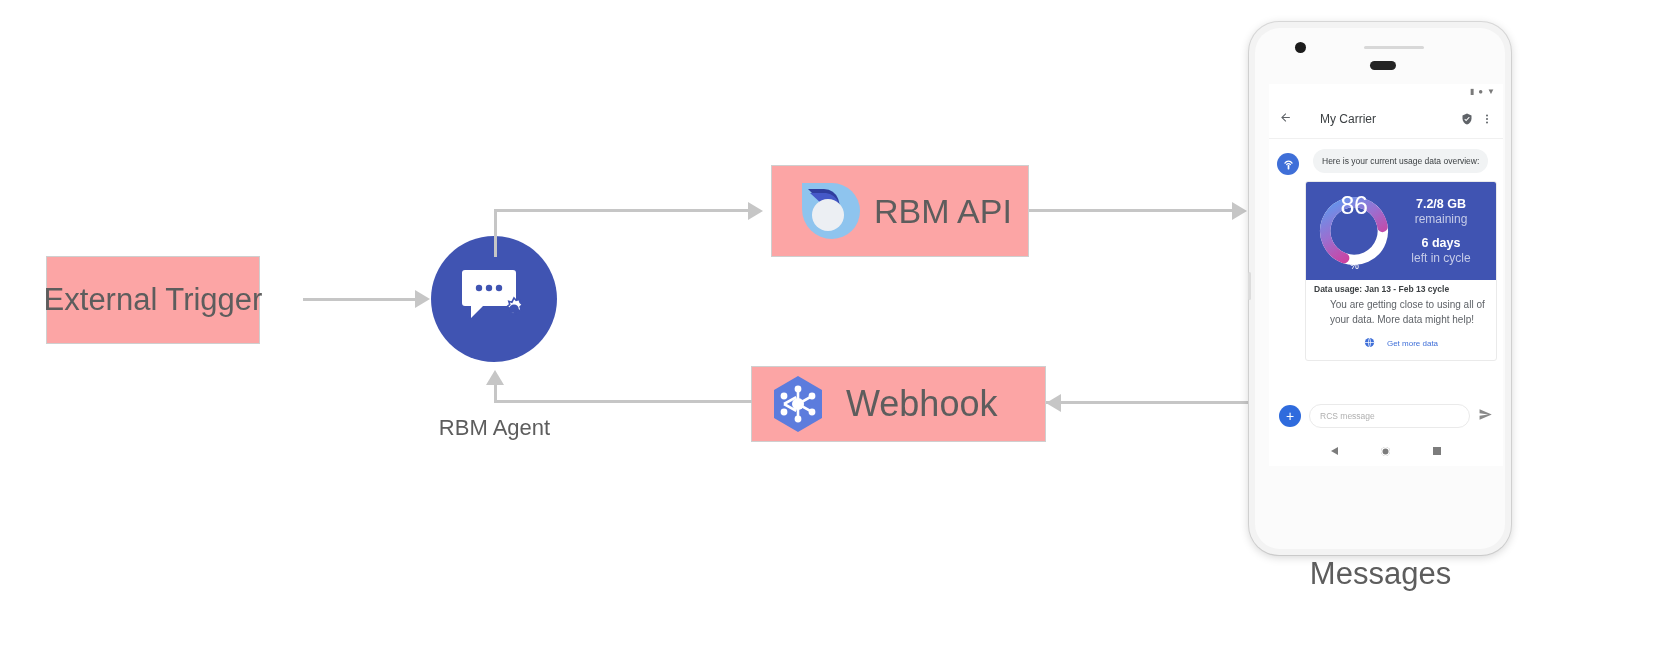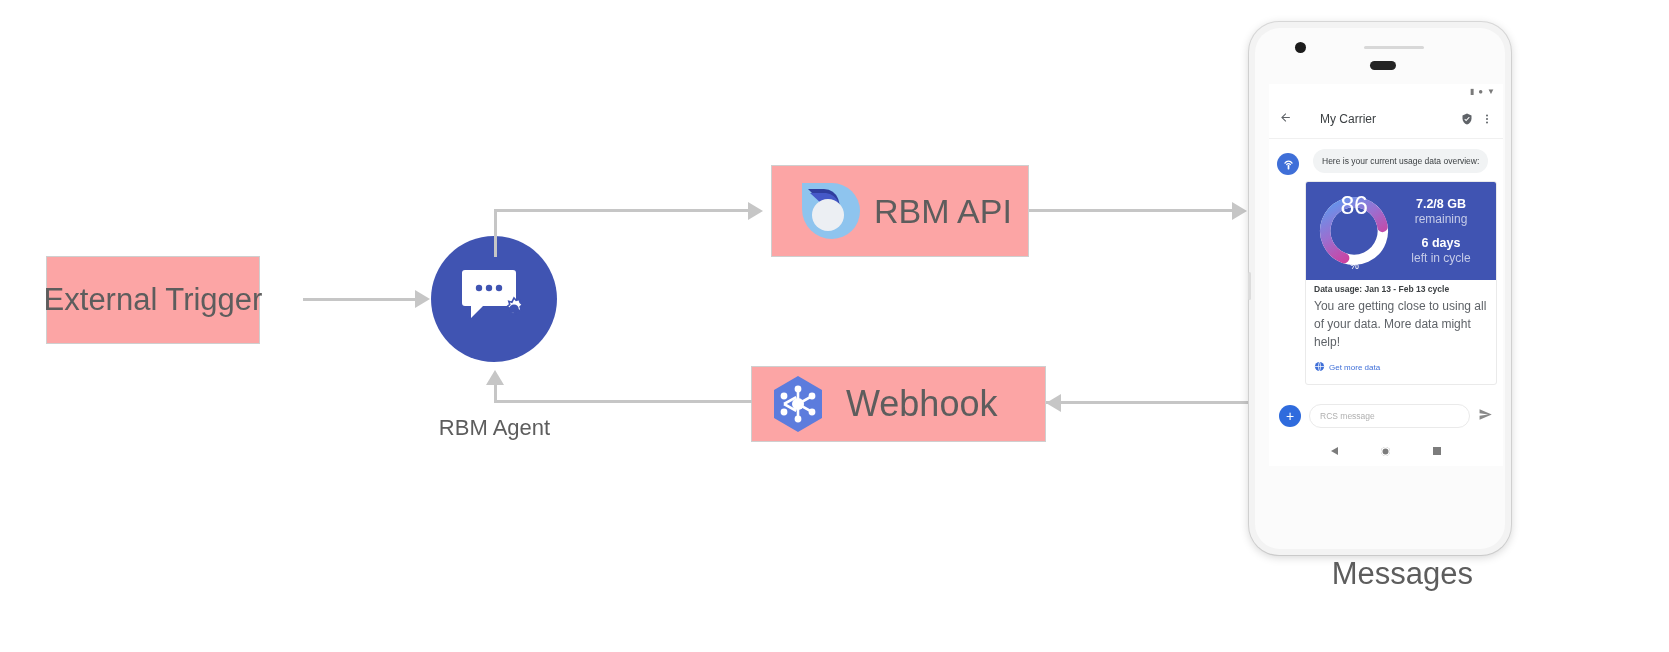--- a/index.html
+++ b/index.html
@@ -86,22 +86,22 @@
               justify-content:space-between;color:#fff;flex-direction:column;}
   #gauge-value{font-size:25px;font-weight:300;letter-spacing:-.5px;}
   #gauge-unit{font-size:10px;font-weight:300;margin-left:1px;margin-top:9px;}
   #hero-stats{flex:1;display:flex;flex-direction:column;align-items:center;
               justify-content:center;gap:10px;color:#fff;text-align:center;}
   .stat-main{font-size:12.5px;font-weight:bold;line-height:1.15;}
   .stat-sub{font-size:12px;color:#c5cbe8;margin-top:1px;}
 
   #card-body{padding:4px 8px 6px 8px;}
   #card-title{font-size:8.5px;font-weight:bold;color:#3c4043;margin-bottom:3px;}
-  #card-desc{font-size:12px;color:#5f6368;line-height:1.5;}
-  #card-action{display:flex;align-items:center;gap:4px;
+  #card-desc{font-size:10px;color:#5f6368;line-height:1.5;margin-left:16px;}
+  #card-action{display:flex;align-items:center;justify-content:center;gap:12px;
                padding:7px 0 2px 0;border-top:0;}
   #card-action-label{font-size:8px;color:#3f6fd8;font-weight:500;}
 
   
   #composer{position:absolute;left:0;right:0;bottom:30px;height:40px;
             display:flex;align-items:center;padding:0 10px;gap:8px;box-sizing:border-box;}
   #plus-btn{width:22px;height:22px;border-radius:50%;background:#2f6bdd;
             display:flex;align-items:center;justify-content:center;color:#fff;
             font-size:14px;line-height:1;flex:0 0 22px;}
   #rcs-input{flex:1;height:24px;border:1px solid #eaeaea;border-radius:13px;
@@ -112,21 +112,21 @@
   #nav-bar{position:absolute;left:0;right:0;bottom:0;height:30px;
            display:flex;align-items:center;justify-content:space-around;
            padding:0 40px;box-sizing:border-box;}
   .nav-back{width:0;height:0;border-top:4.5px solid transparent;
             border-bottom:4.5px solid transparent;border-right:7px solid #7c7c7c;}
   .nav-home{width:9px;height:9px;border-radius:50%;background:#7c7c7c;
             box-shadow:0 0 0 1.5px #fff inset;}
   .nav-recent{width:8px;height:8px;background:#7c7c7c;}
 
   #messages-label{position:absolute;left:1288px;top:556px;width:185px;
-      text-align:right;font-size:31px;color:#5d5d5d;font-weight:300;}
+      text-align:center;font-size:31px;color:#5d5d5d;font-weight:300;}
 </style>
 </head>
 <body>
 
 <div class="canvas">
 
   <div class="node-box" id="external-trigger">
     <span class="node-label">External Trigger</span>
   </div>
 

